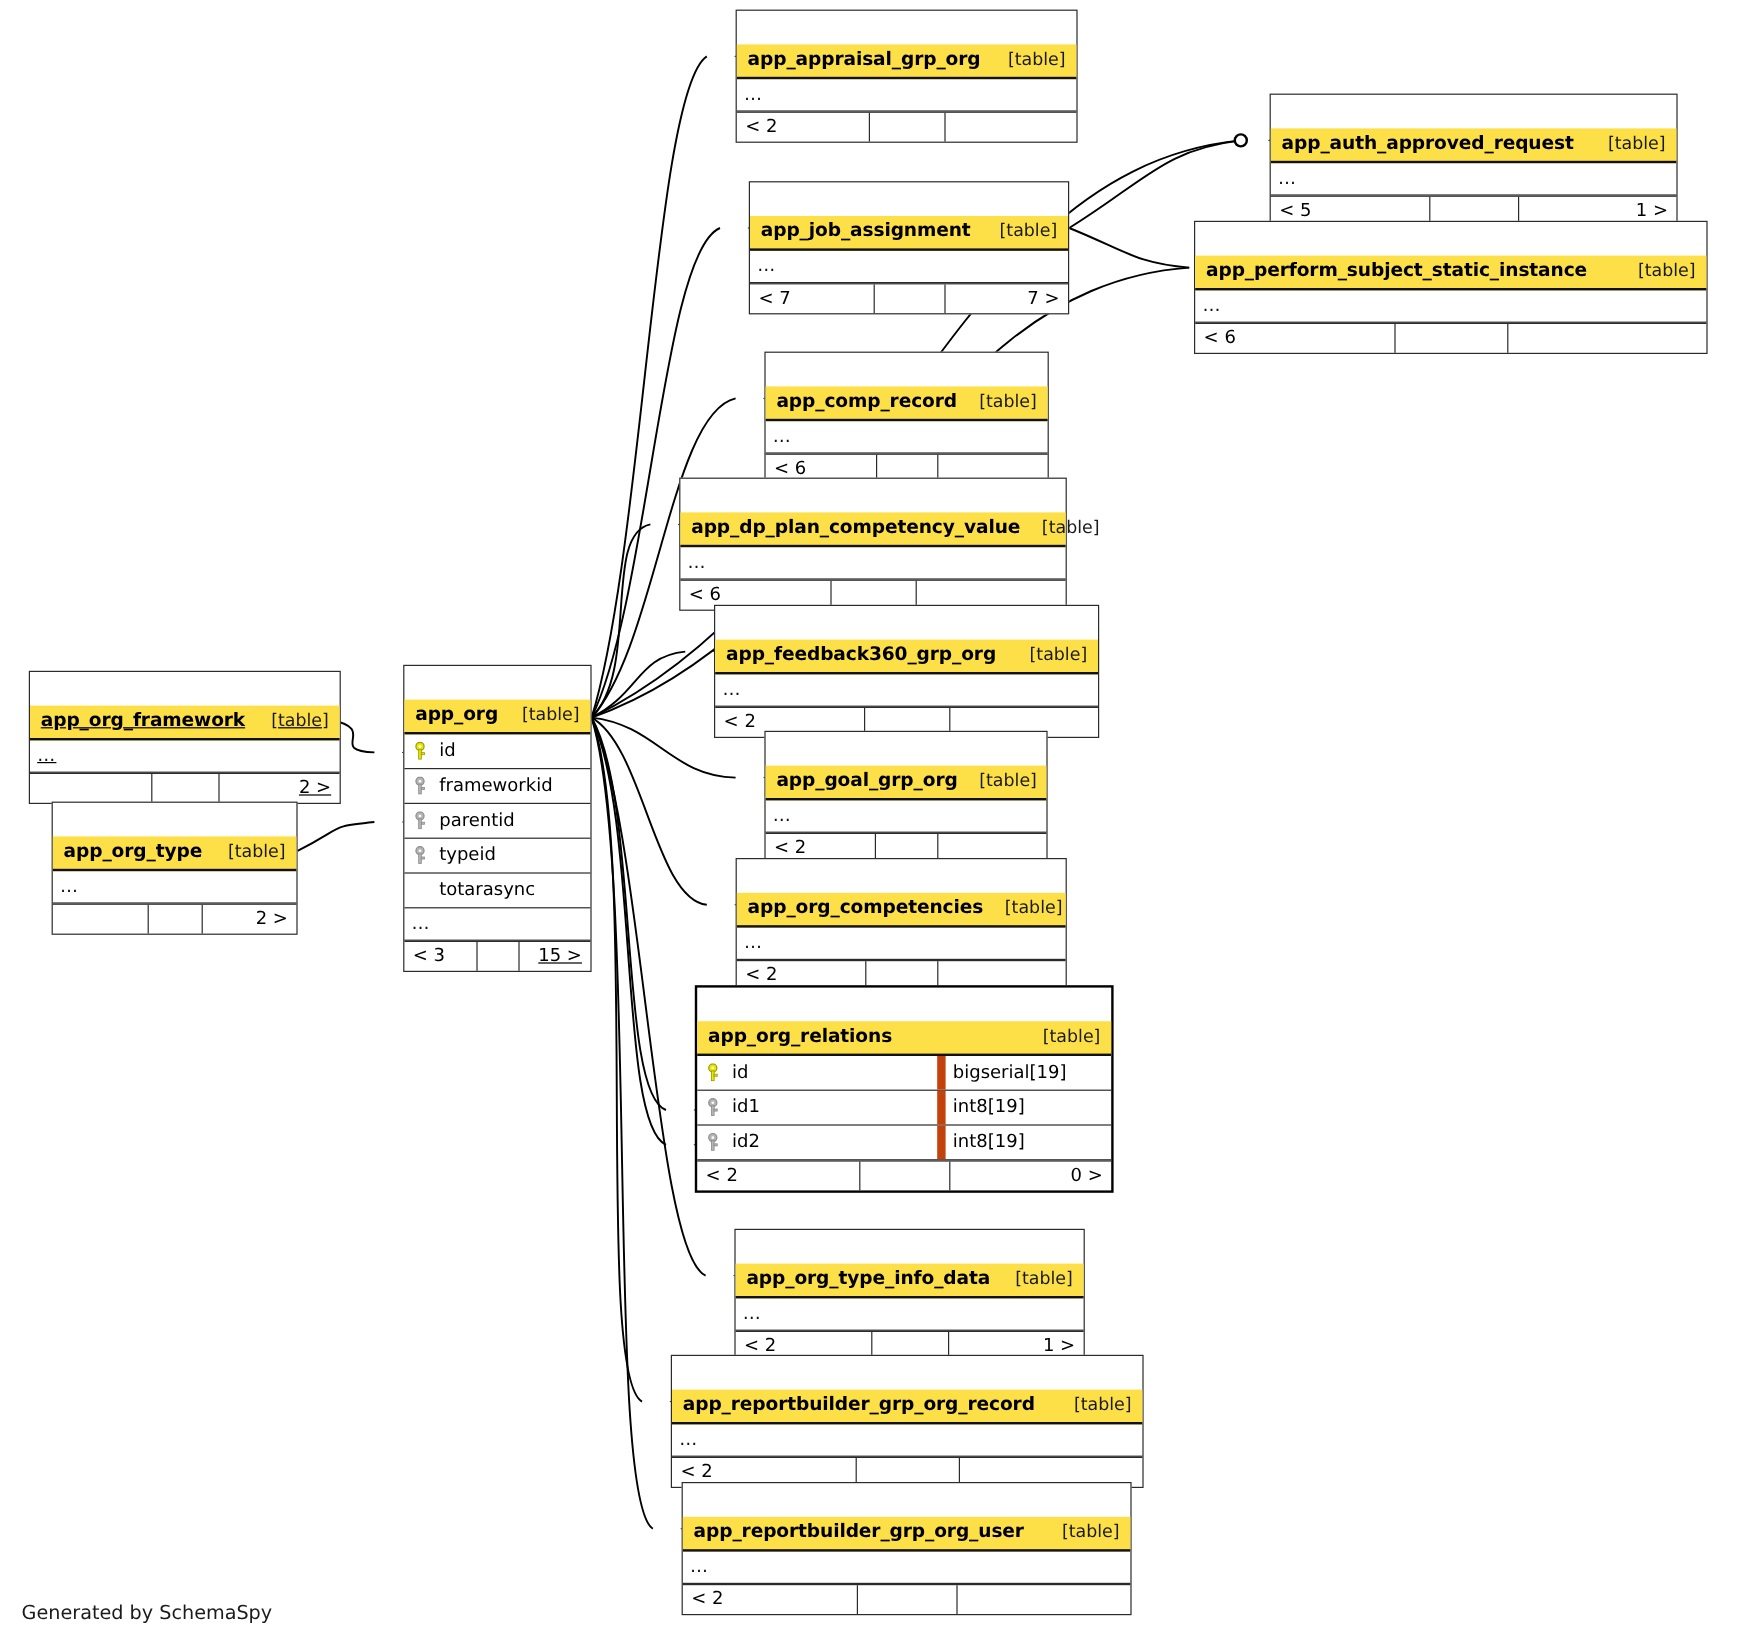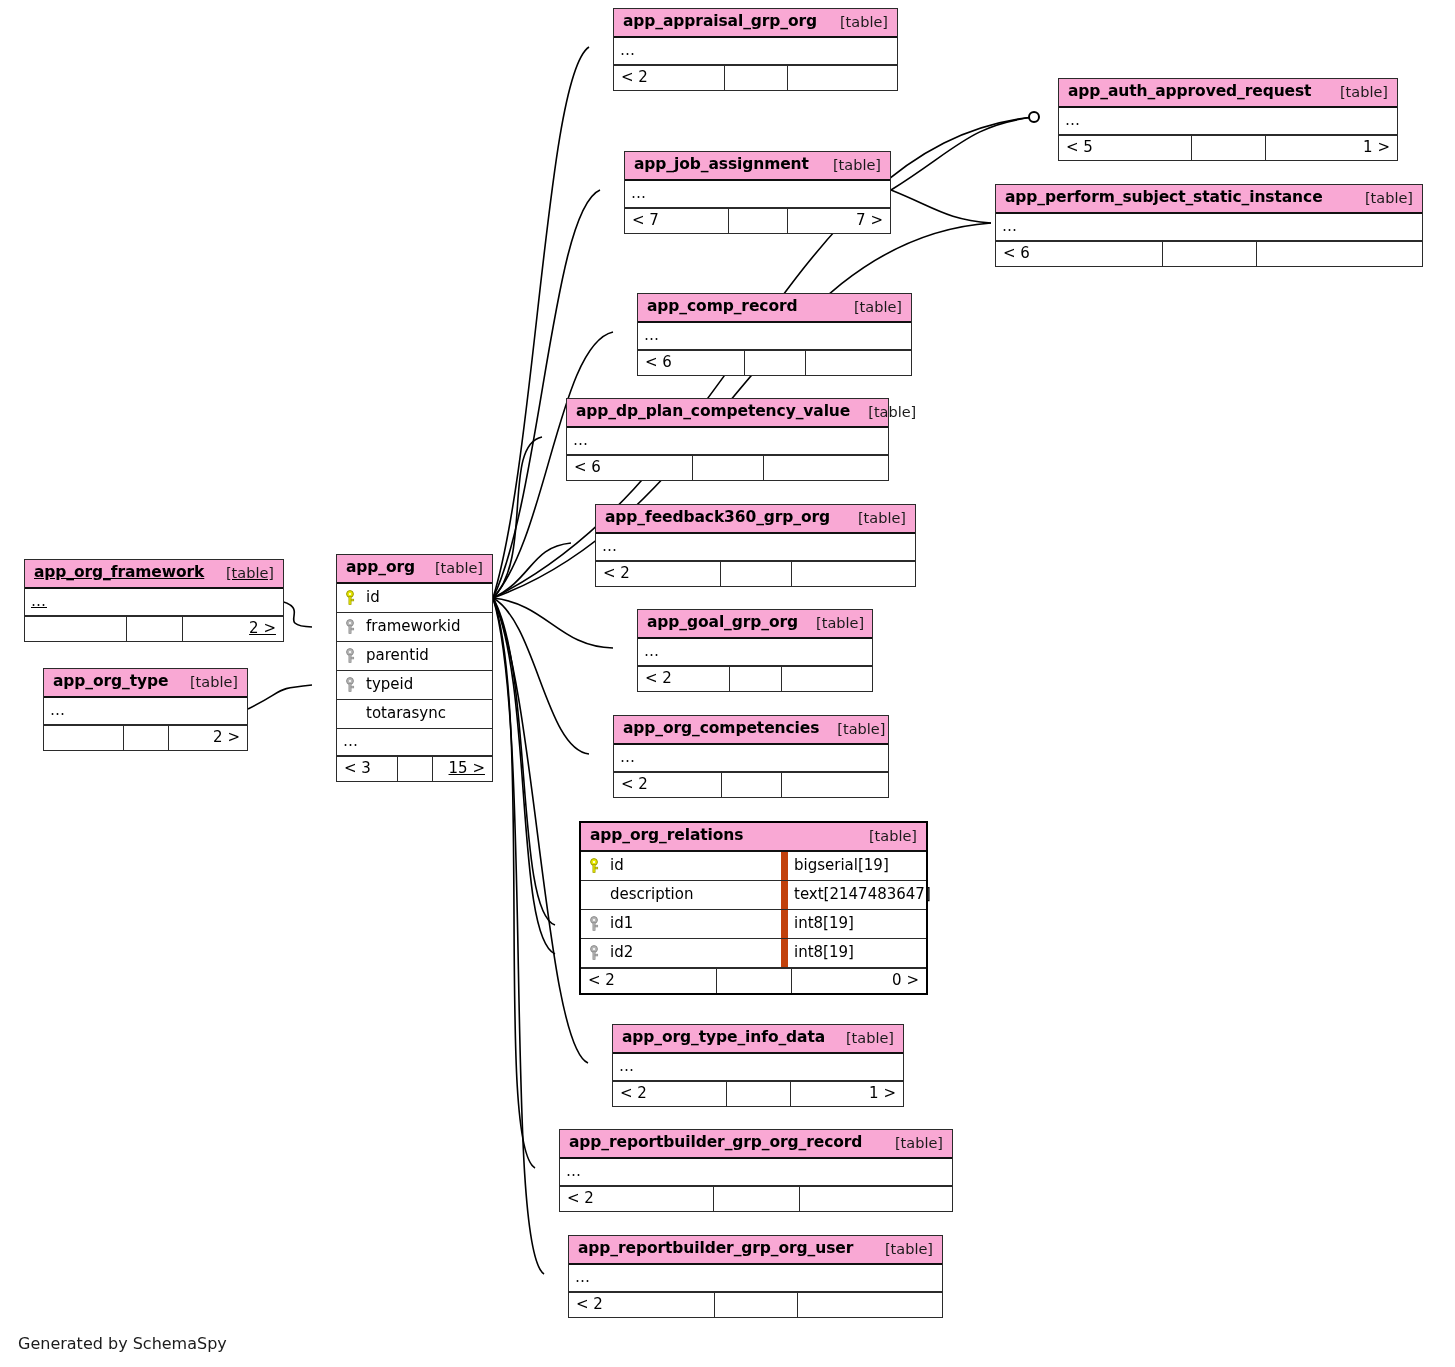--- a/index.html
+++ b/index.html
@@ -36,25 +36,26 @@
     z-index: 5;
   }
   .tbl.focal {
     border: 2.5px solid #000000;
     z-index: 7;
   }
   .tbl .hdr {
     display: flex;
     align-items: center;
     justify-content: space-between;
-    background: #f9a8d4;
+    background: #fde047;
     border-bottom: 2px solid #111111;
     padding: 5px 9px 6px 9px;
     box-sizing: border-box;
     white-space: nowrap;
+    margin-top: 28px;
   }
   .tbl .tname {
     font-weight: bold;
     font-size: 15.5px;
     letter-spacing: -0.1px;
   }
   .tbl .ttag {
     font-size: 14.5px;
     color: #1a1a1a;
     padding-left: 18px;
@@ -242,21 +243,21 @@
           <span class="tname">app_perform_subject_static_instance</span>
           <span class="ttag">[table]</span>
         </div>
         <div class="elip top">…</div>
         <div class="foot">
           <div class="fc l" style="width: 39%;">&lt; 6</div>
           <div class="fc l" style="width: 22%;"></div>
           <div class="fc r" style="width: 39%;"></div>
         </div>
       </div>
-      <div class="tbl" style="left: 637px; top: 293px; width: 275px;">
+      <div class="tbl" style="left: 637px; top: 293px; width: 237px;">
         <div class="hdr">
           <span class="tname">app_comp_record</span>
           <span class="ttag">[table]</span>
         </div>
         <div class="elip top">…</div>
         <div class="foot">
           <div class="fc l" style="width: 39%;">&lt; 6</div>
           <div class="fc l" style="width: 22%;"></div>
           <div class="fc r" style="width: 39%;"></div>
         </div>
@@ -407,27 +408,20 @@
                 <circle cx="5" cy="4" r="1.1" fill="#ffffff"></circle>
                 <rect x="3.9" y="6.4" width="2.2" height="8.2" fill="#e8e800" stroke="#9a9a00" stroke-width="0.7"></rect>
                 <rect x="6.1" y="9.2" width="2.6" height="1.7" fill="#e8e800" stroke="#9a9a00" stroke-width="0.7"></rect>
               </svg></span>
             <span>id</span>
           </div>
           <div class="ctype" style="width: 145px;">bigserial[19]</div>
         </div>
         <div class="row">
           <div class="cname">
-            <span class="keyicon"></span>
-            <span>description</span>
-          </div>
-          <div class="ctype" style="width: 145px;">text[2147483647]</div>
-        </div>
-        <div class="row">
-          <div class="cname">
             <span class="keyicon"><svg width="13" height="16" viewBox="0 0 13 16" xmlns="http://www.w3.org/2000/svg">
                 <circle cx="5" cy="4" r="3.4" fill="#b5b5b5" stroke="#8d8d8d" stroke-width="1"></circle>
                 <circle cx="5" cy="4" r="1.1" fill="#ffffff"></circle>
                 <rect x="3.9" y="6.4" width="2.2" height="8.2" fill="#b5b5b5" stroke="#8d8d8d" stroke-width="0.7"></rect>
                 <rect x="6.1" y="9.2" width="2.6" height="1.7" fill="#b5b5b5" stroke="#8d8d8d" stroke-width="0.7"></rect>
               </svg></span>
             <span>id1</span>
           </div>
           <div class="ctype" style="width: 145px;">int8[19]</div>
         </div>

